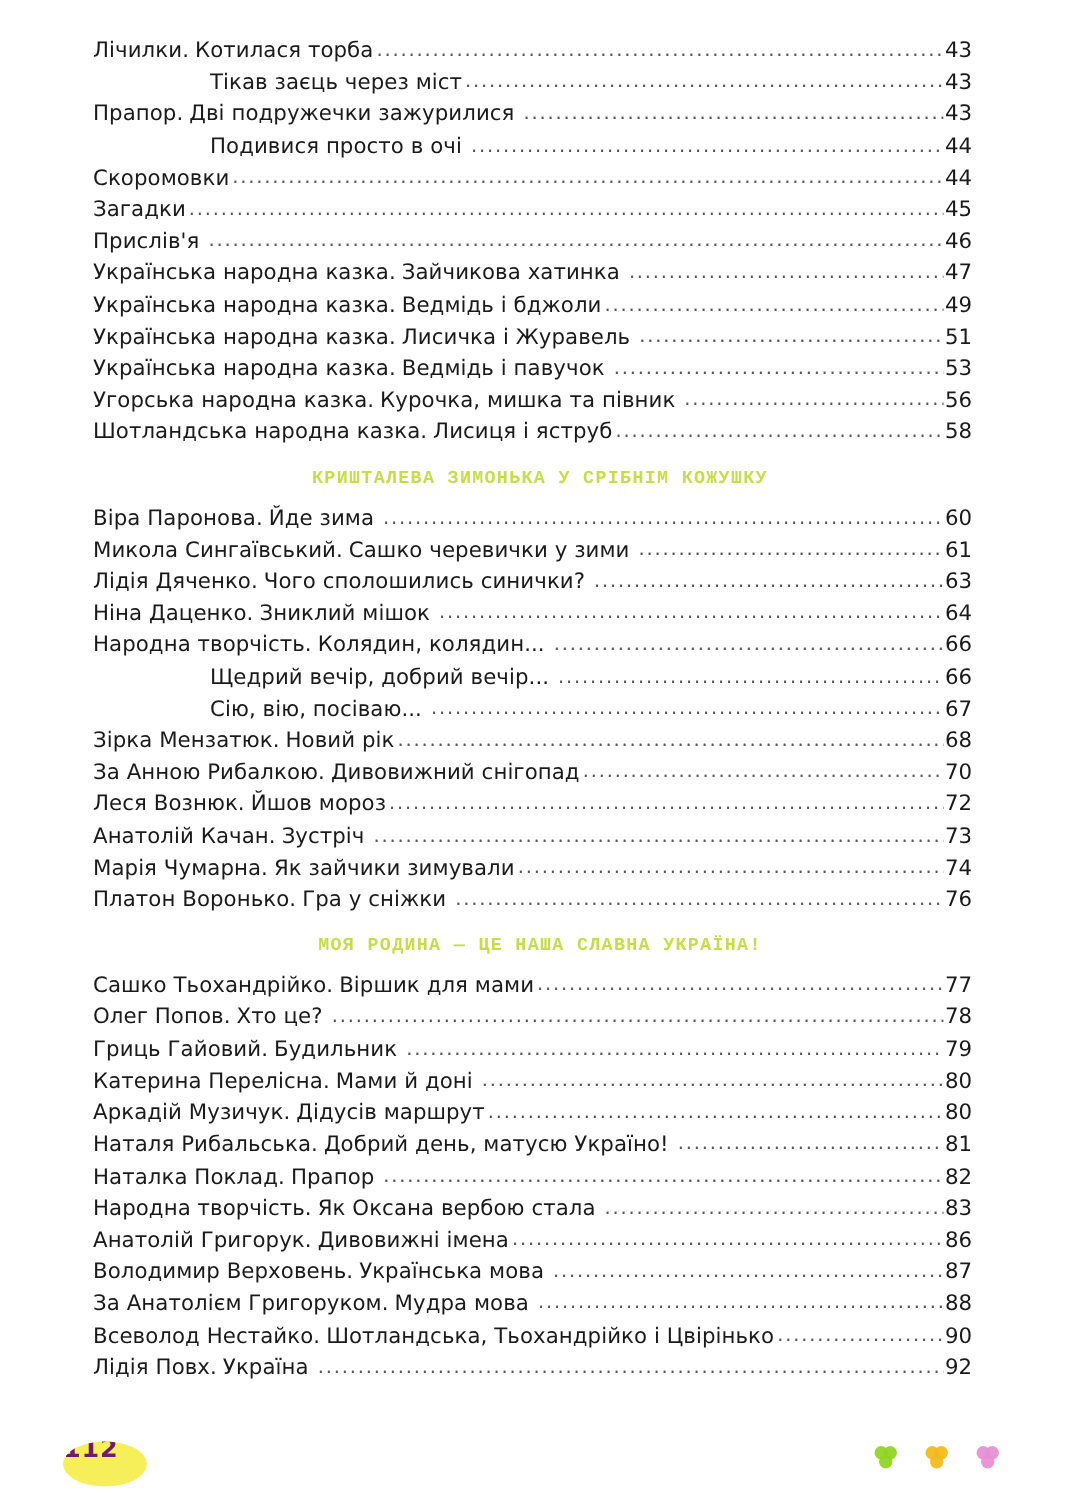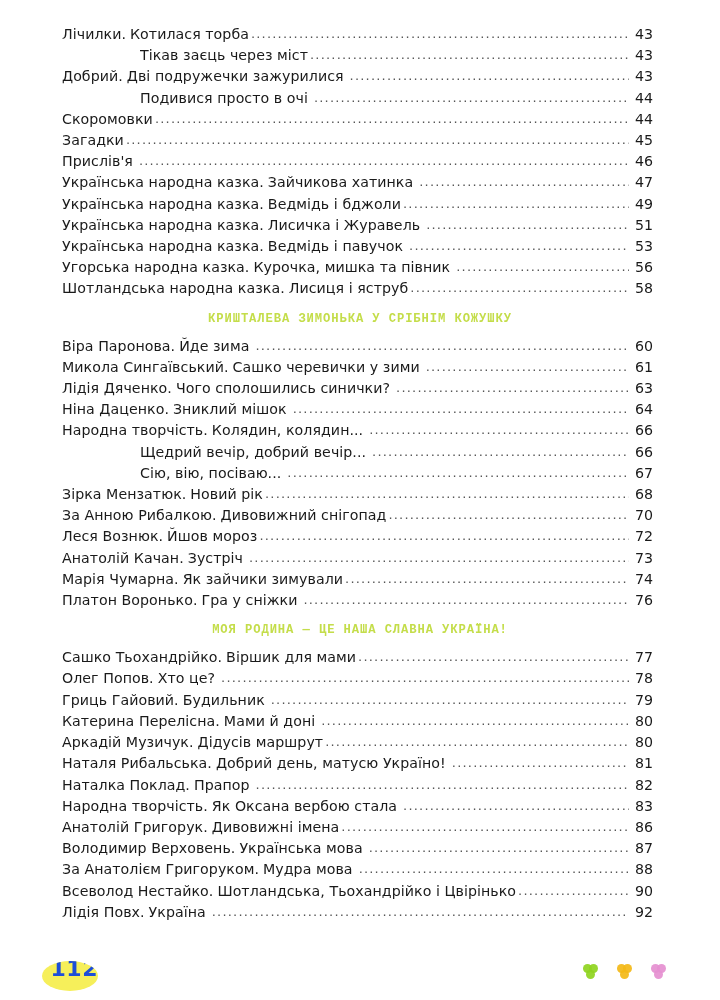--- a/index.html
+++ b/index.html
@@ -65,21 +65,21 @@
     top: -1px;
     margin: 0 1px 0 2px;
   }
   .leader::after {
     content: "......................................................................................................................................................";
   }
   .spaced .leader { margin-left: 6px; }
 
   .page-num {
     flex: 0 0 28px;
-    text-align: center;
+    text-align: left;
     font-size: 14.2px;
     font-weight: 400;
     color: #1a1a1a;
   }
 
   .section-head {
     text-align: center;
     font-size: 12.2px;
     font-weight: 700;
     letter-spacing: 0.9px;
@@ -98,24 +98,24 @@
     height: 30px;
     border-radius: 50%;
     background: #f6ef5a;
     overflow: hidden;
   }
   .page-badge .badge-num {
     position: absolute;
     left: 0;
     top: -5px;
     width: 56px;
-    text-align: right;
-    font-size: 22px;
+    text-align: left;
+    font-size: 17px;
     font-weight: 700;
-    color: #1d4ed8;
+    color: #701a75;
     letter-spacing: 0.5px;
   }
 
   .flowers {
     position: absolute;
     left: 583px;
     top: 962px;
     width: 96px;
     height: 24px;
   }
@@ -149,21 +149,21 @@
         <span class="entry-text"><span class="author">Лічилки.</span><span class="title">Котилася торба</span></span>
         <span class="leader"></span>
         <span class="page-num">43</span>
       </div>
       <div class="toc-entry indented">
         <span class="entry-text"><span class="title">Тікав заєць через міст</span></span>
         <span class="leader"></span>
         <span class="page-num">43</span>
       </div>
       <div class="toc-entry spaced">
-        <span class="entry-text"><span class="author">Добрий.</span><span class="title">Дві подружечки зажурилися</span></span>
+        <span class="entry-text"><span class="author">Прапор.</span><span class="title">Дві подружечки зажурилися</span></span>
         <span class="leader"></span>
         <span class="page-num">43</span>
       </div>
       <div class="toc-entry indented spaced">
         <span class="entry-text"><span class="title">Подивися просто в очі</span></span>
         <span class="leader"></span>
         <span class="page-num">44</span>
       </div>
       <div class="toc-entry">
         <span class="entry-text"><span class="author">Скоромовки</span></span>

